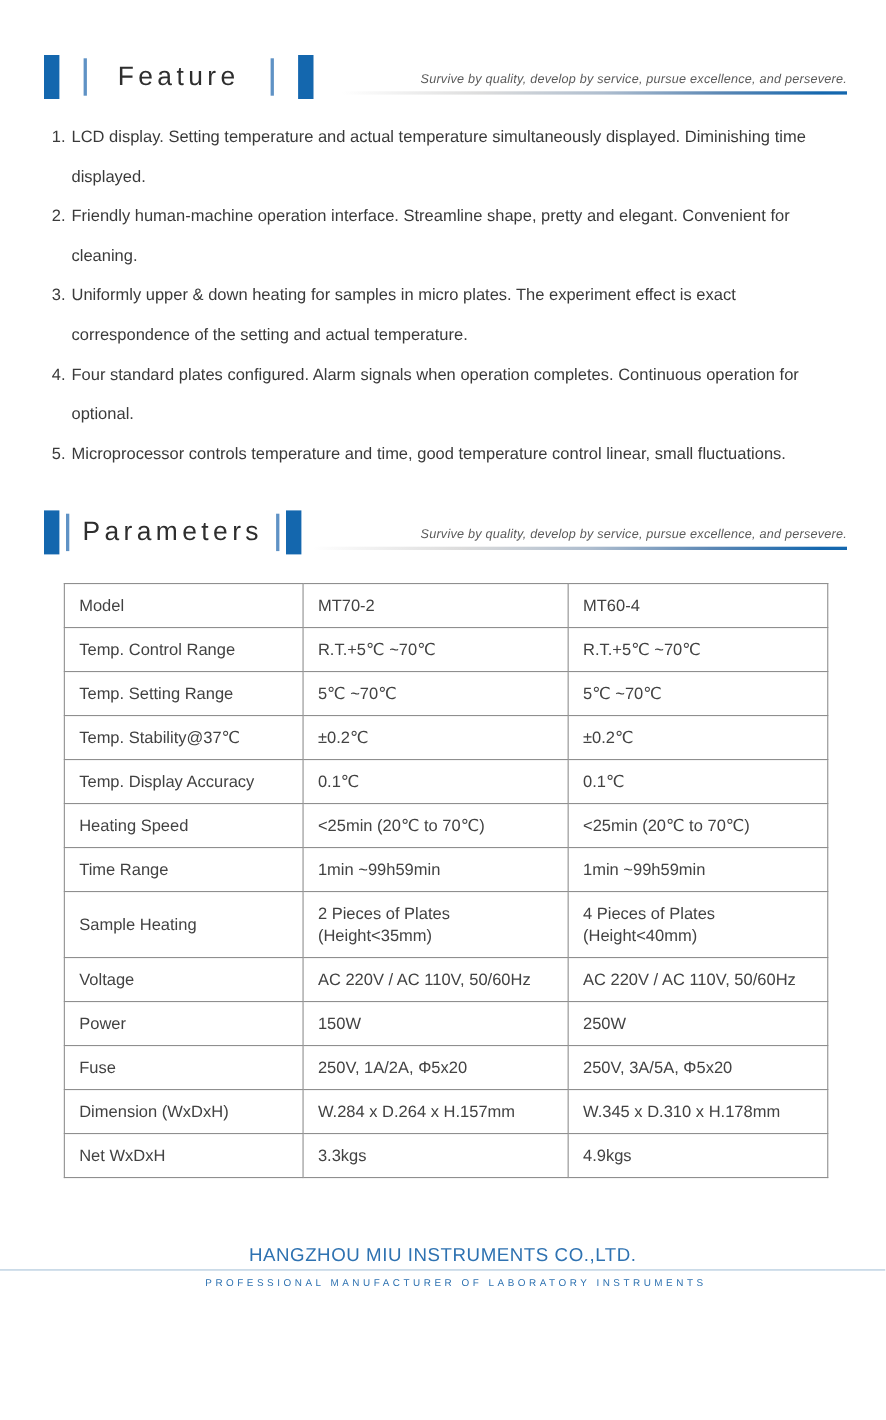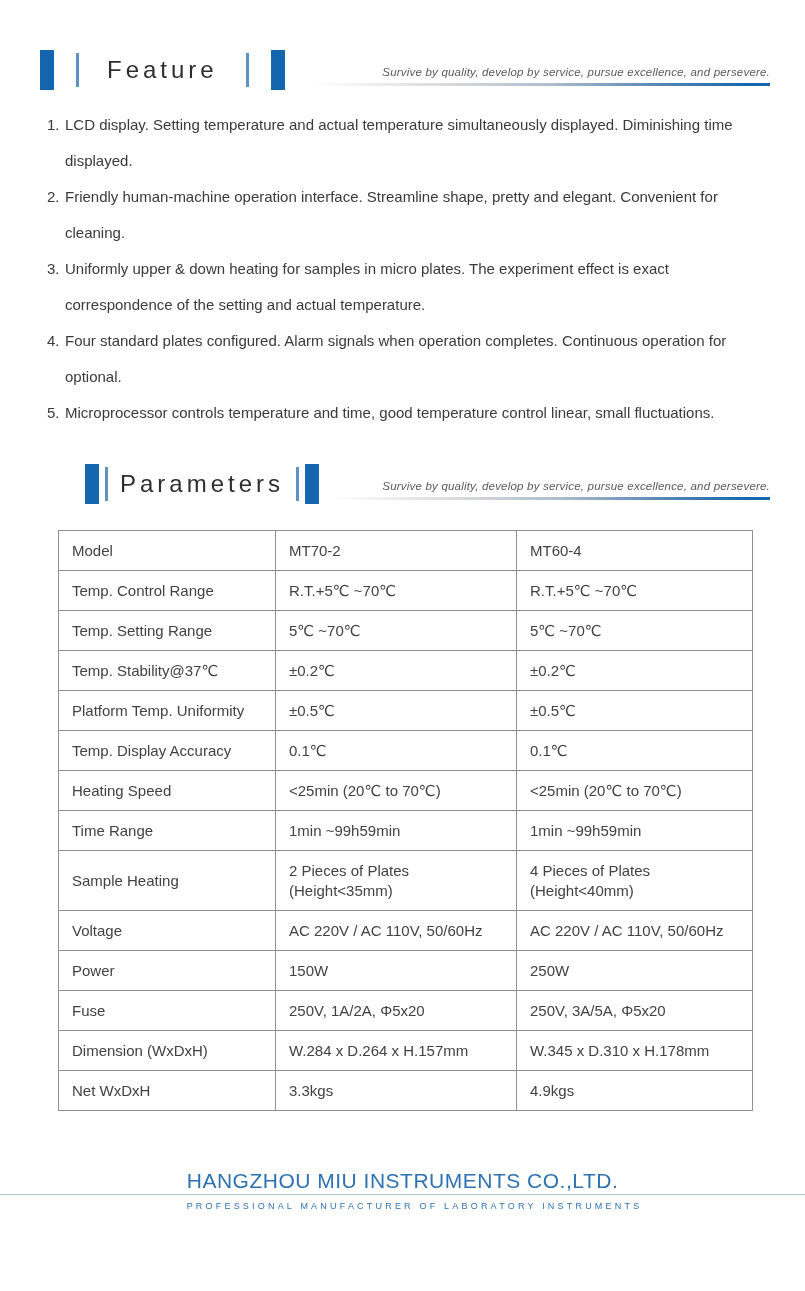--- a/index.html
+++ b/index.html
@@ -11,21 +11,21 @@
     overflow: hidden;
   }
   .content { padding: 0 35px 0 40px; }
 
   
   .section-header {
     display: flex; align-items: center;
     height: 40px;
   }
   .section-header.feature { margin-top: 50px; gap: 16px; }
-  .section-header.parameters { margin-top: 33px; margin-left: 45px; }
+  .section-header.parameters { margin-top: 33px; }
   .bar-thick { width: 14px; height: 40px; background: #1467ae; flex: 0 0 auto; }
   .bar-thin  { width: 3px;  height: 34px; background: #5f92c5; flex: 0 0 auto; margin-left: 6px; }
   .bar-thin.right { margin-left: 0; margin-right: 6px; }
   .section-title {
     margin: 0 12px 0 12px;
     font-size: 24px; font-weight: 300; letter-spacing: 4px;
     color: #2e2e2e; white-space: nowrap;
   }
   .header-rule-area { flex: 1 1 auto; position: relative; height: 40px; }
   .tagline {
@@ -64,21 +64,21 @@
     line-height: 20px;
   }
   .spec-table tr.tall td { height: 59px; }
   .spec-table col.c1 { width: 217px; }
   .spec-table col.c2 { width: 241px; }
   .spec-table col.c3 { width: 236px; }
 
   
   .footer { margin-top: 58px; text-align: center; }
   .footer .company {
-    font-size: 21px; color: #2e72b1; letter-spacing: 0.5px;
+    font-size: 17px; color: #2e72b1; letter-spacing: 0.5px;
     line-height: 24px;
   }
   .footer-rule { margin-top: 1px; height: 1px; background: #a9c4da; width: 805px; }
   .footer .subtitle {
     margin-top: 6px;
     font-size: 9px; color: #2e72b1; letter-spacing: 3.2px; padding-left: 24px;
   }
 </style>
 </head>
 <body>
@@ -153,25 +153,20 @@
         <td>Temp. Setting Range</td>
         <td>5℃ ~70℃</td>
         <td>5℃ ~70℃</td>
       </tr>
       <tr>
         <td>Temp. Stability@37℃</td>
         <td>±0.2℃</td>
         <td>±0.2℃</td>
       </tr>
       <tr>
-        <td>Platform Temp. Uniformity</td>
-        <td>±0.5℃</td>
-        <td>±0.5℃</td>
-      </tr>
-      <tr>
         <td>Temp. Display Accuracy</td>
         <td>0.1℃</td>
         <td>0.1℃</td>
       </tr>
       <tr>
         <td>Heating Speed</td>
         <td>&lt;25min (20℃ to 70℃)</td>
         <td>&lt;25min (20℃ to 70℃)</td>
       </tr>
       <tr>

